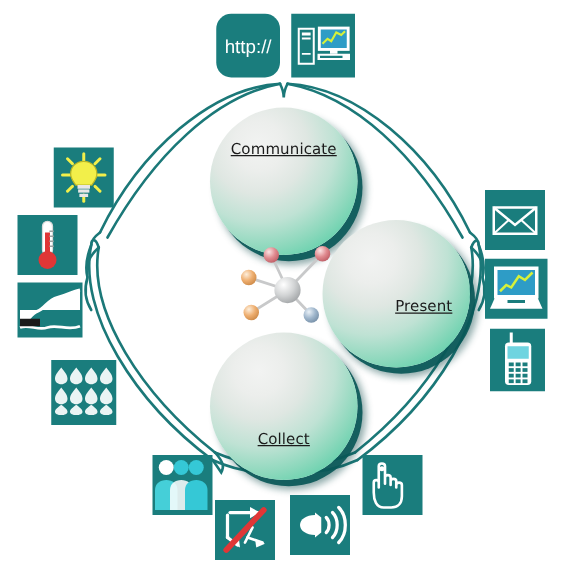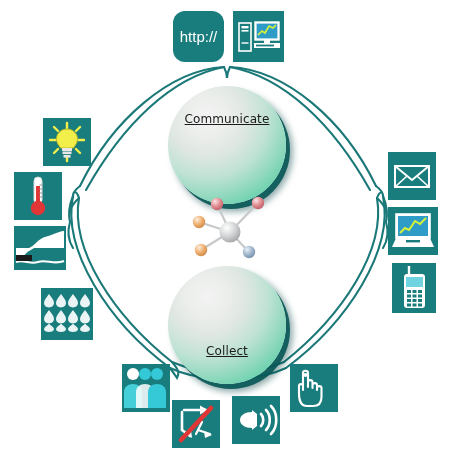--- a/index.html
+++ b/index.html
@@ -71,20 +71,23 @@
 
       <path d="M73,196 C69,206 68,214 70,222 C68,214 70,206 79,198"></path>
       <path d="M383,196 C387,206 388,214 386,222 C388,214 386,206 377,198"></path>
       <path d="M70,222 C67,232 68,240 73,248"></path>
       <path d="M386,222 C389,232 388,240 383,248"></path>
     </g>
   </svg>
 
   <div class="lobe communicate">
     <span class="lobe-label">Communicate</span>
+  </div>
+  <div class="lobe present">
+    <span class="lobe-label">Present</span>
   </div>
   <div class="lobe manage">
     <span class="lobe-label">Collect</span>
   </div>
 
   <svg class="layer top" viewBox="0 0 460 457">
     <defs>
       <radialGradient id="gHub" cx="35%" cy="30%" r="75%">
         <stop offset="0%" stop-color="#ffffff"></stop>
           <stop offset="55%" stop-color="#d2d4d5"></stop>

